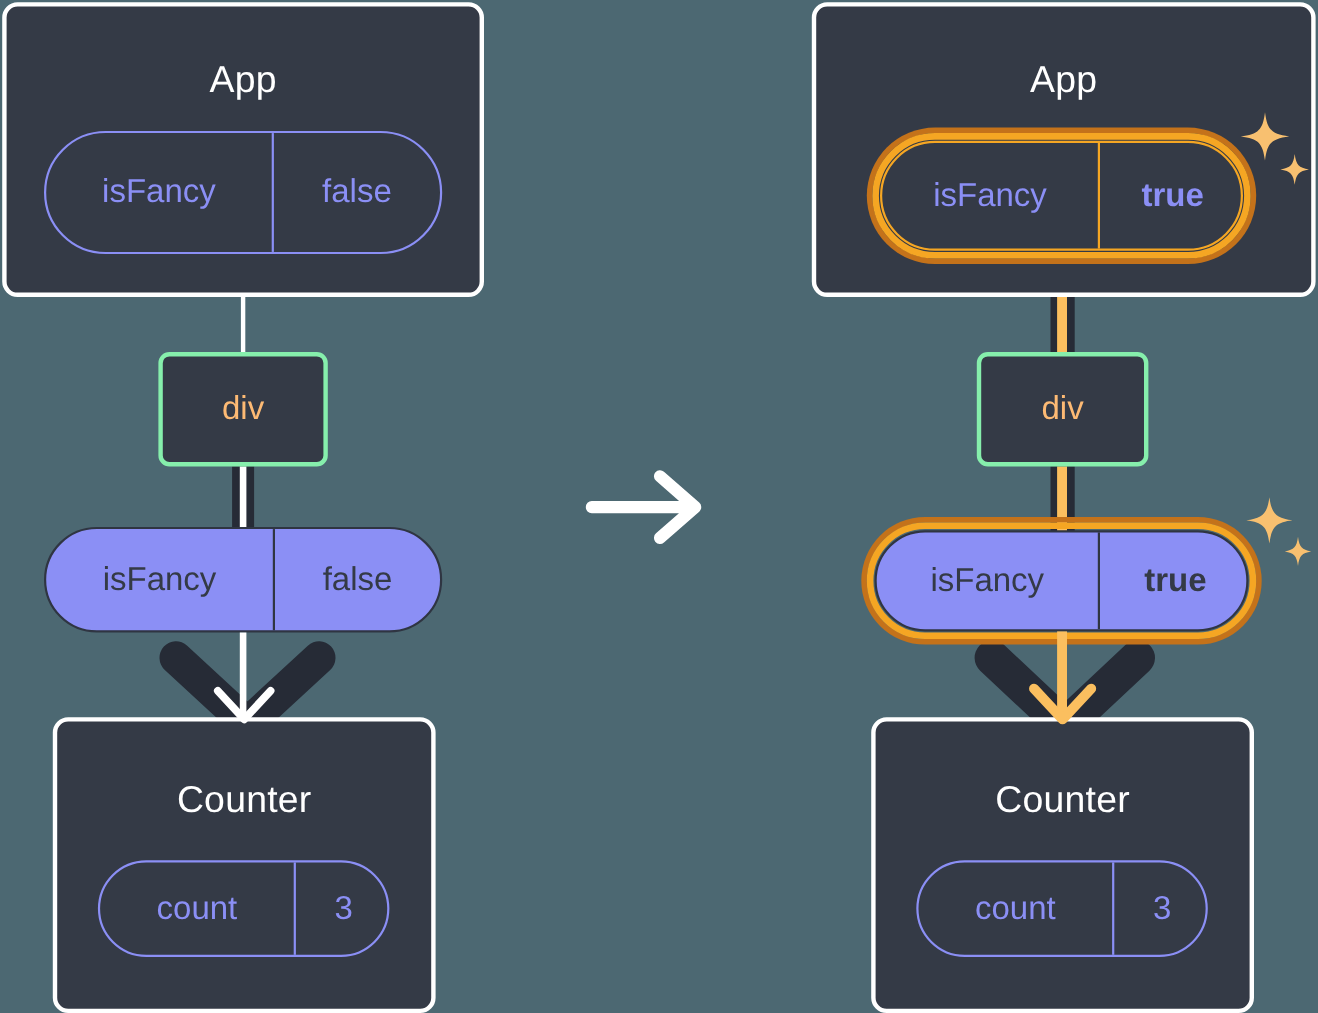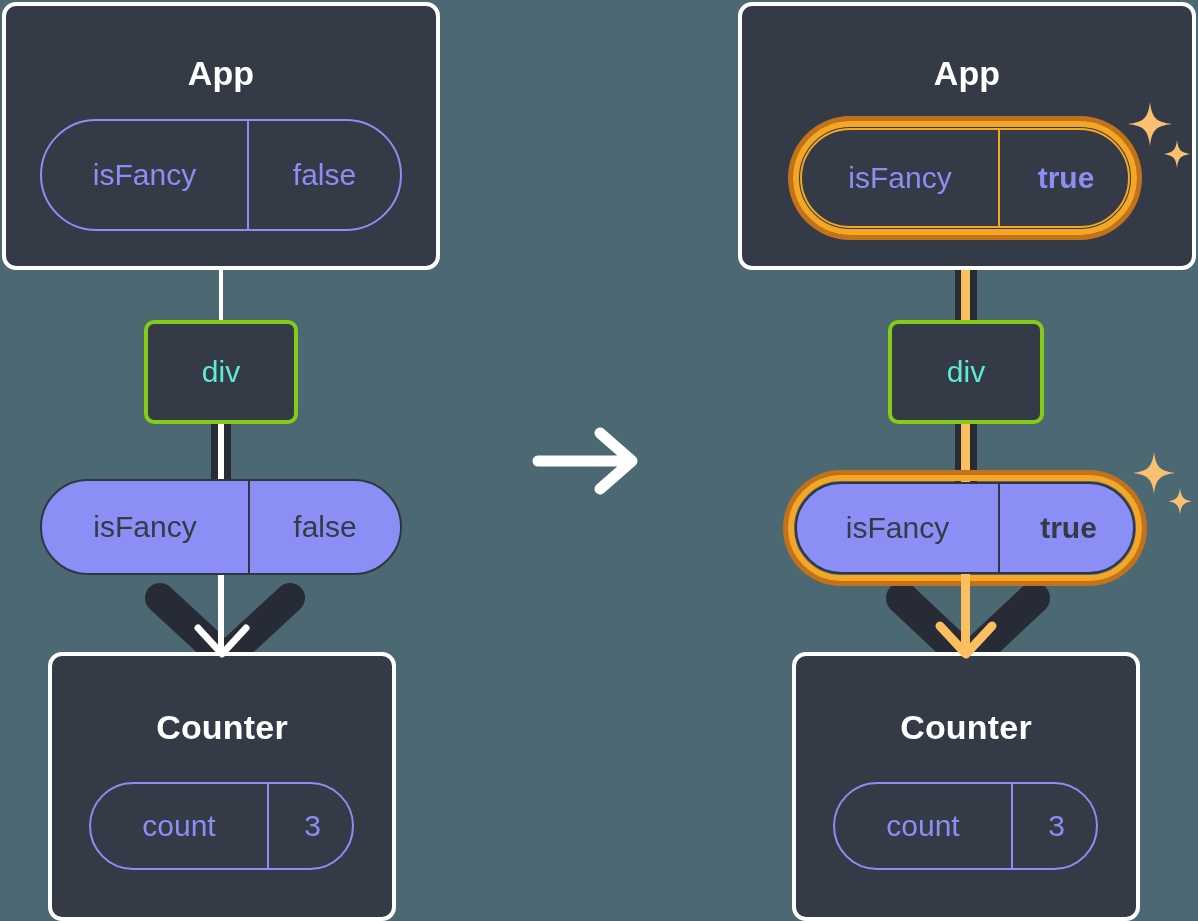--- a/index.html
+++ b/index.html
@@ -30,35 +30,35 @@
     box-sizing: border-box;
     z-index: 5;
   }
   .node-title {
     position: absolute;
     left: 0;
     right: 0;
     text-align: center;
     color: #ffffff;
     font-size: 34px;
-    font-weight: 700;
+    font-weight: 400;
     letter-spacing: .2px;
   }
 
   
   .div-box {
     position: absolute;
     background: #343a46;
-    border: 4px solid #84cc16;
+    border: 4px solid #86efac;
     border-radius: 10px;
     box-sizing: border-box;
     display: flex;
     align-items: center;
     justify-content: center;
-    color: #5eead4;
+    color: #fdba74;
     font-size: 30px;
     z-index: 7;
     text-align: right;
   }
 
   
   .pill {
     position: absolute;
     box-sizing: border-box;
     display: flex;

